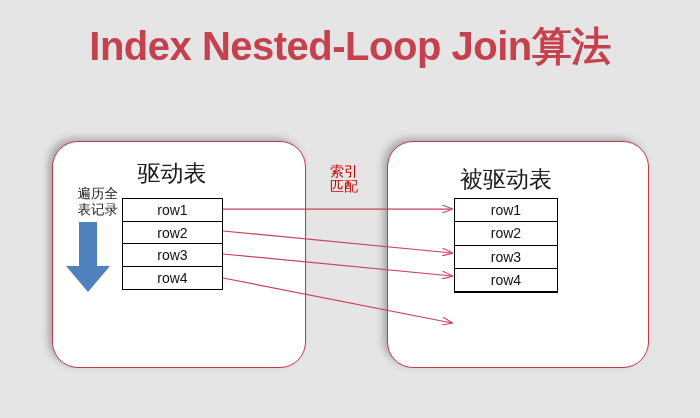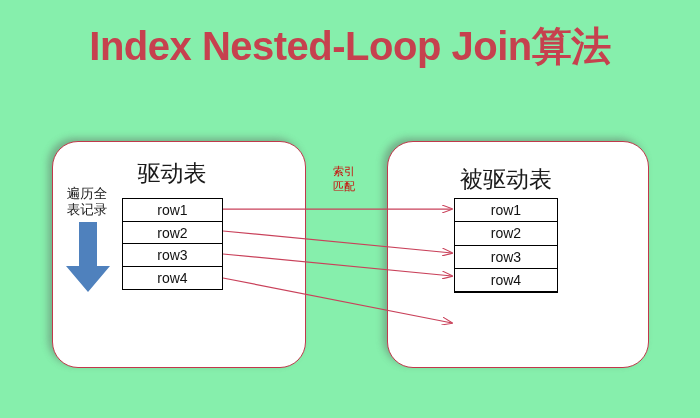--- a/index.html
+++ b/index.html
@@ -7,21 +7,21 @@
     padding: 0;
     background: #ffffff;
   }
   body {
     font-family: "Liberation Sans", "DejaVu Sans", sans-serif;
   }
   #stage {
     position: relative;
     width: 700px;
     height: 418px;
-    background: #86efac;
+    background: #e5e5e5;
     overflow: hidden;
   }
 
   
   #title {
     position: absolute;
     left: 0;
     top: 20px;
     width: 700px;
     text-align: center;
@@ -59,21 +59,21 @@
 
   
   #traverse-label {
     position: absolute;
     left: 56px;
     top: 186px;
     width: 62px;
     font-size: 13.5px;
     line-height: 16px;
     color: #1a1a1a;
-    text-align: center;
+    text-align: right;
     white-space: nowrap;
   }
 
   
   #down-arrow {
     position: absolute;
     left: 62px;
     top: 222px;
     width: 52px;
     height: 72px;
@@ -102,21 +102,21 @@
   #table-left  .rowcell { height: 22.5px; line-height: 22.5px; }
   #table-right .rowcell { height: 23.3px; line-height: 23.3px; }
   .rowcell.last { border-bottom: none; }
 
   
   #index-match-label {
     position: absolute;
     left: 322px;
     top: 164px;
     width: 44px;
-    font-size: 11px;
+    font-size: 14px;
     line-height: 15px;
     color: #CC0000;
     text-align: center;
     white-space: nowrap;
   }
 
   
   #connectors {
     position: absolute;
     left: 0;

